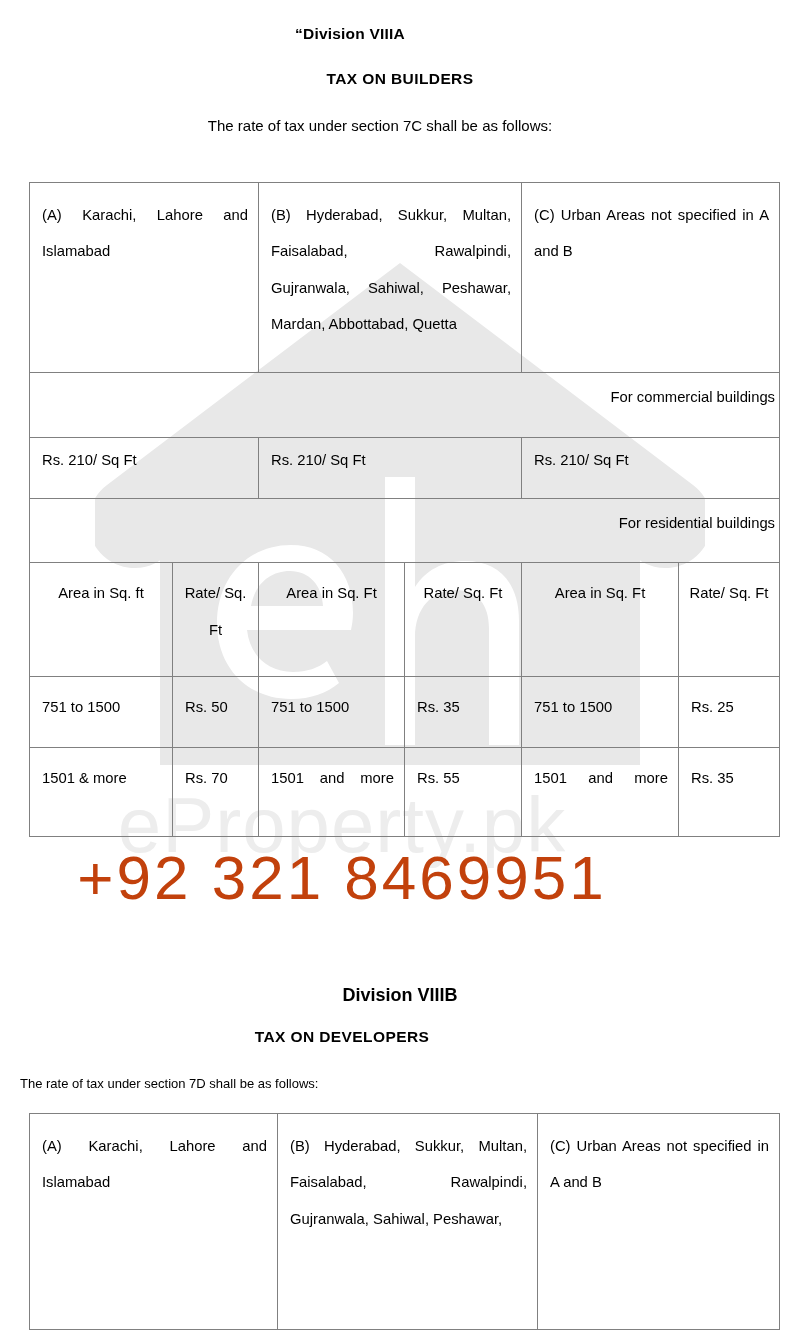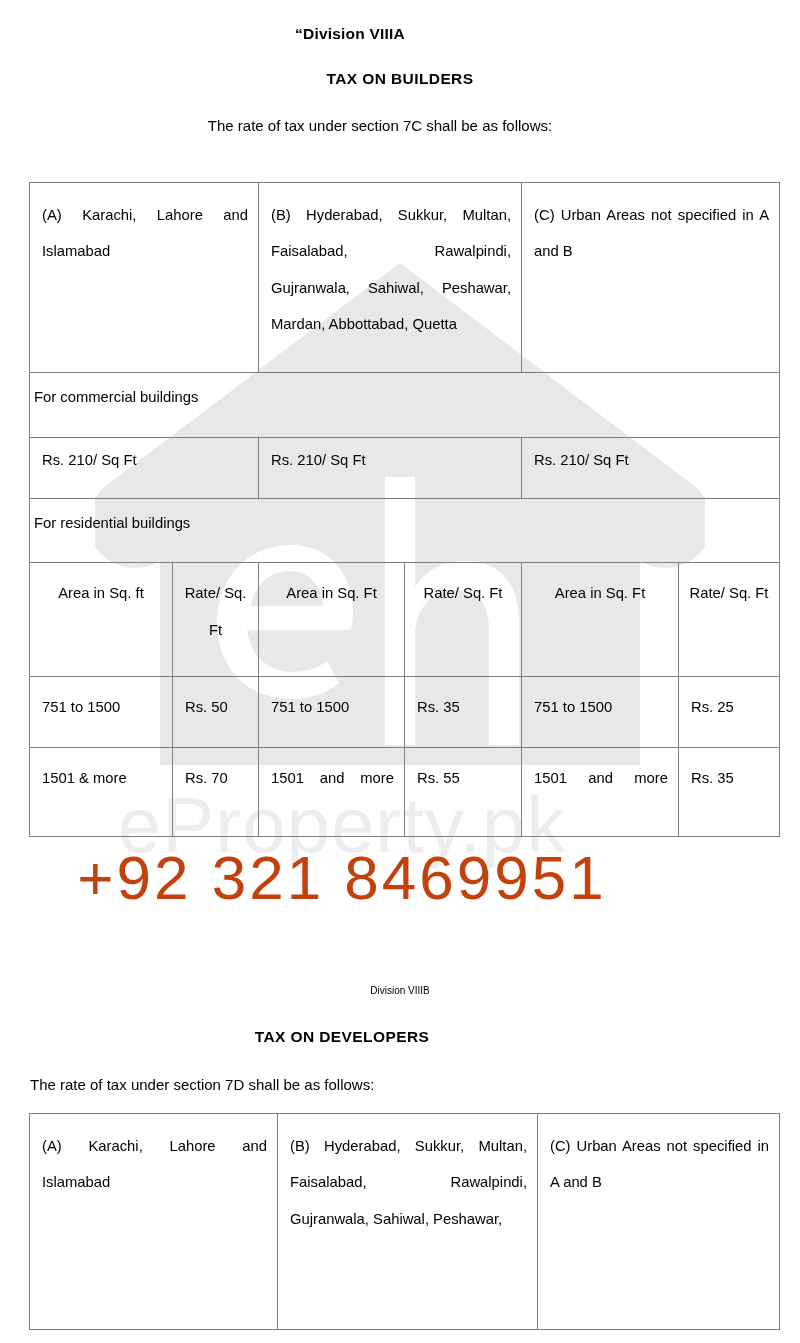--- a/index.html
+++ b/index.html
@@ -103,21 +103,21 @@
   }
   .just {
     text-align: justify;
     text-align-last: justify;
   }
   .just-last-left {
     text-align: justify;
   }
 
   .band {
-    text-align: left;
+    text-align: right;
     padding: 16px 4px 30px 4px;
     line-height: 1.2;
   }
   .money {
     padding: 14px 10px 28px 12px;
     line-height: 1.2;
   }
   .hdr2 {
     text-align: center;
     padding: 12px 6px 28px 6px;
@@ -137,36 +137,36 @@
   
   #builders-table { position: absolute; left: 29px; top: 182px; width: 750px; }
   
   #developers-table { position: absolute; left: 29px; top: 1113px; width: 750px; }
 
   .div-b-title {
     position: absolute;
     left: 0; top: 985px;
     width: 800px;
     text-align: center;
-    font-size: 10px;
-    font-weight: normal;
+    font-size: 18px;
+    font-weight: bold;
   }
   .dev-heading {
     position: absolute;
     left: 0; top: 1028px;
     width: 684px;
     text-align: center;
     font-size: 15.5px;
     font-weight: bold;
     letter-spacing: .4px;
   }
   .dev-lead {
     position: absolute;
-    left: 30px; top: 1076px;
-    font-size: 15px;
+    left: 20px; top: 1076px;
+    font-size: 13px;
   }
   .h1-title { position: absolute; left:0; top:25px; width:700px; }
   .h2-title { position: absolute; left:0; top:70px; width:800px; }
   .h3-lead  { position: absolute; left:0; top:117px; width:800px; }
 </style>
 </head>
 <body>
 
 <div class="watermark-layer">
   <div class="wm-house">

